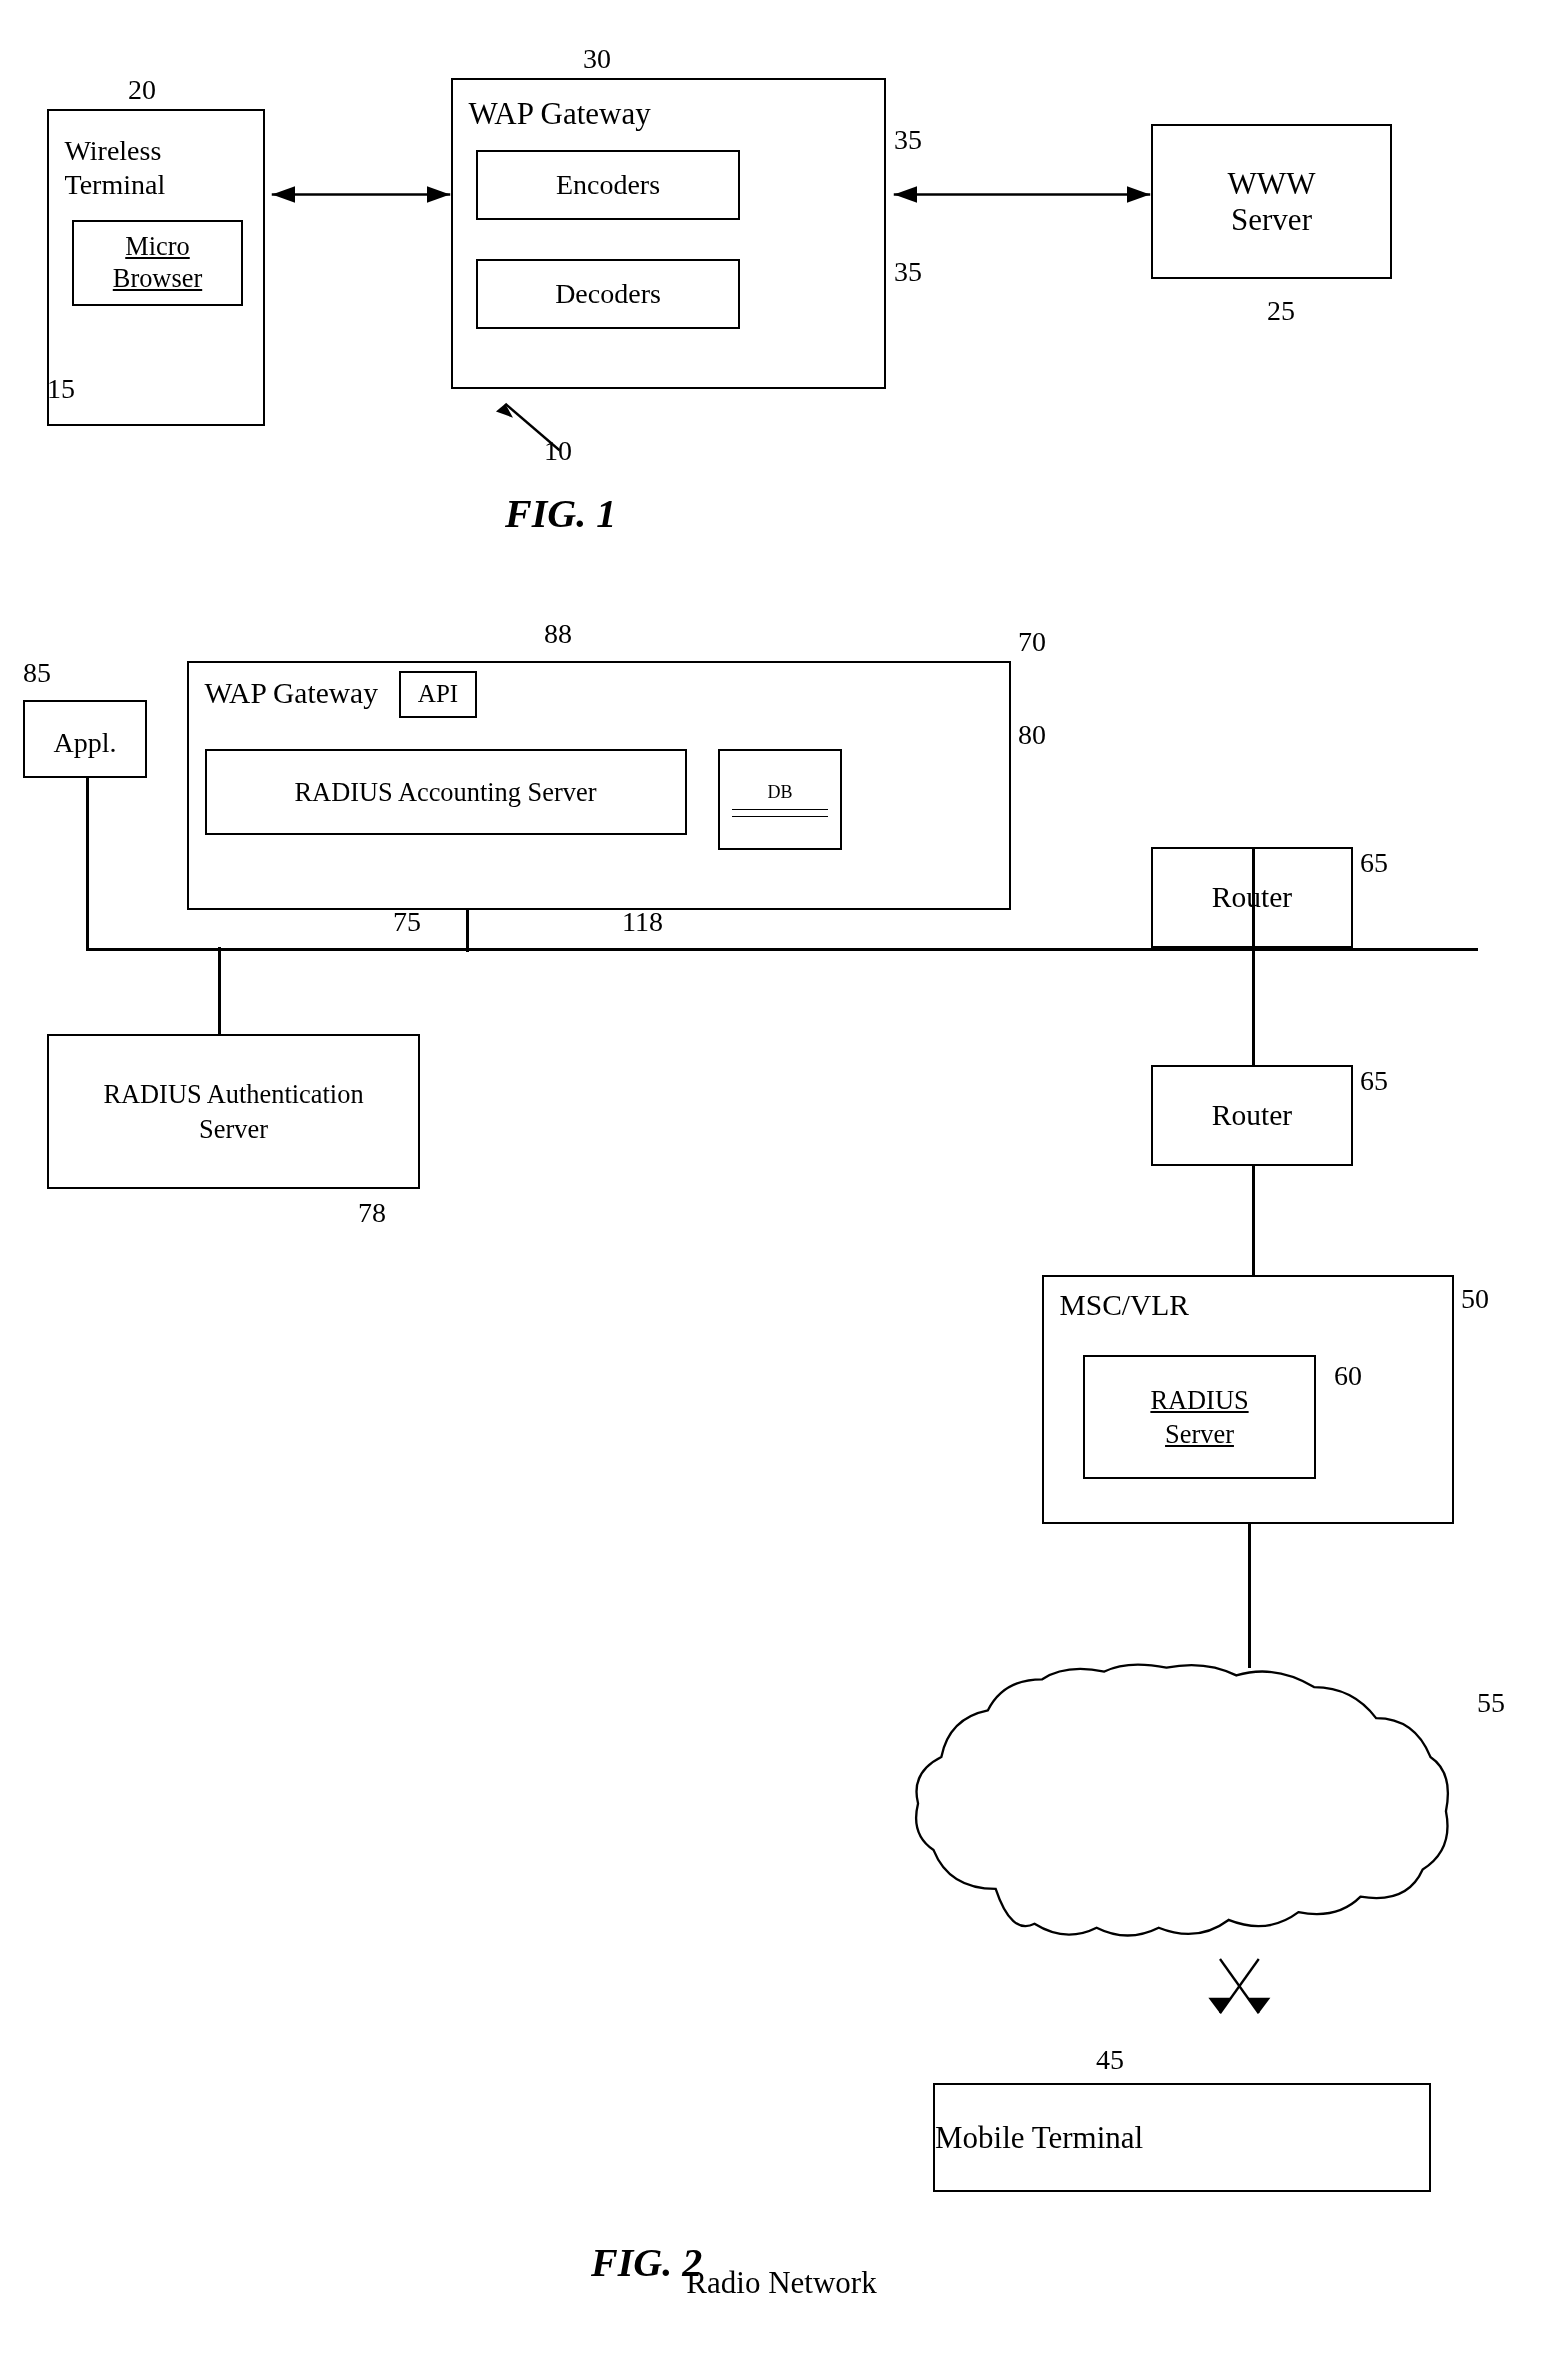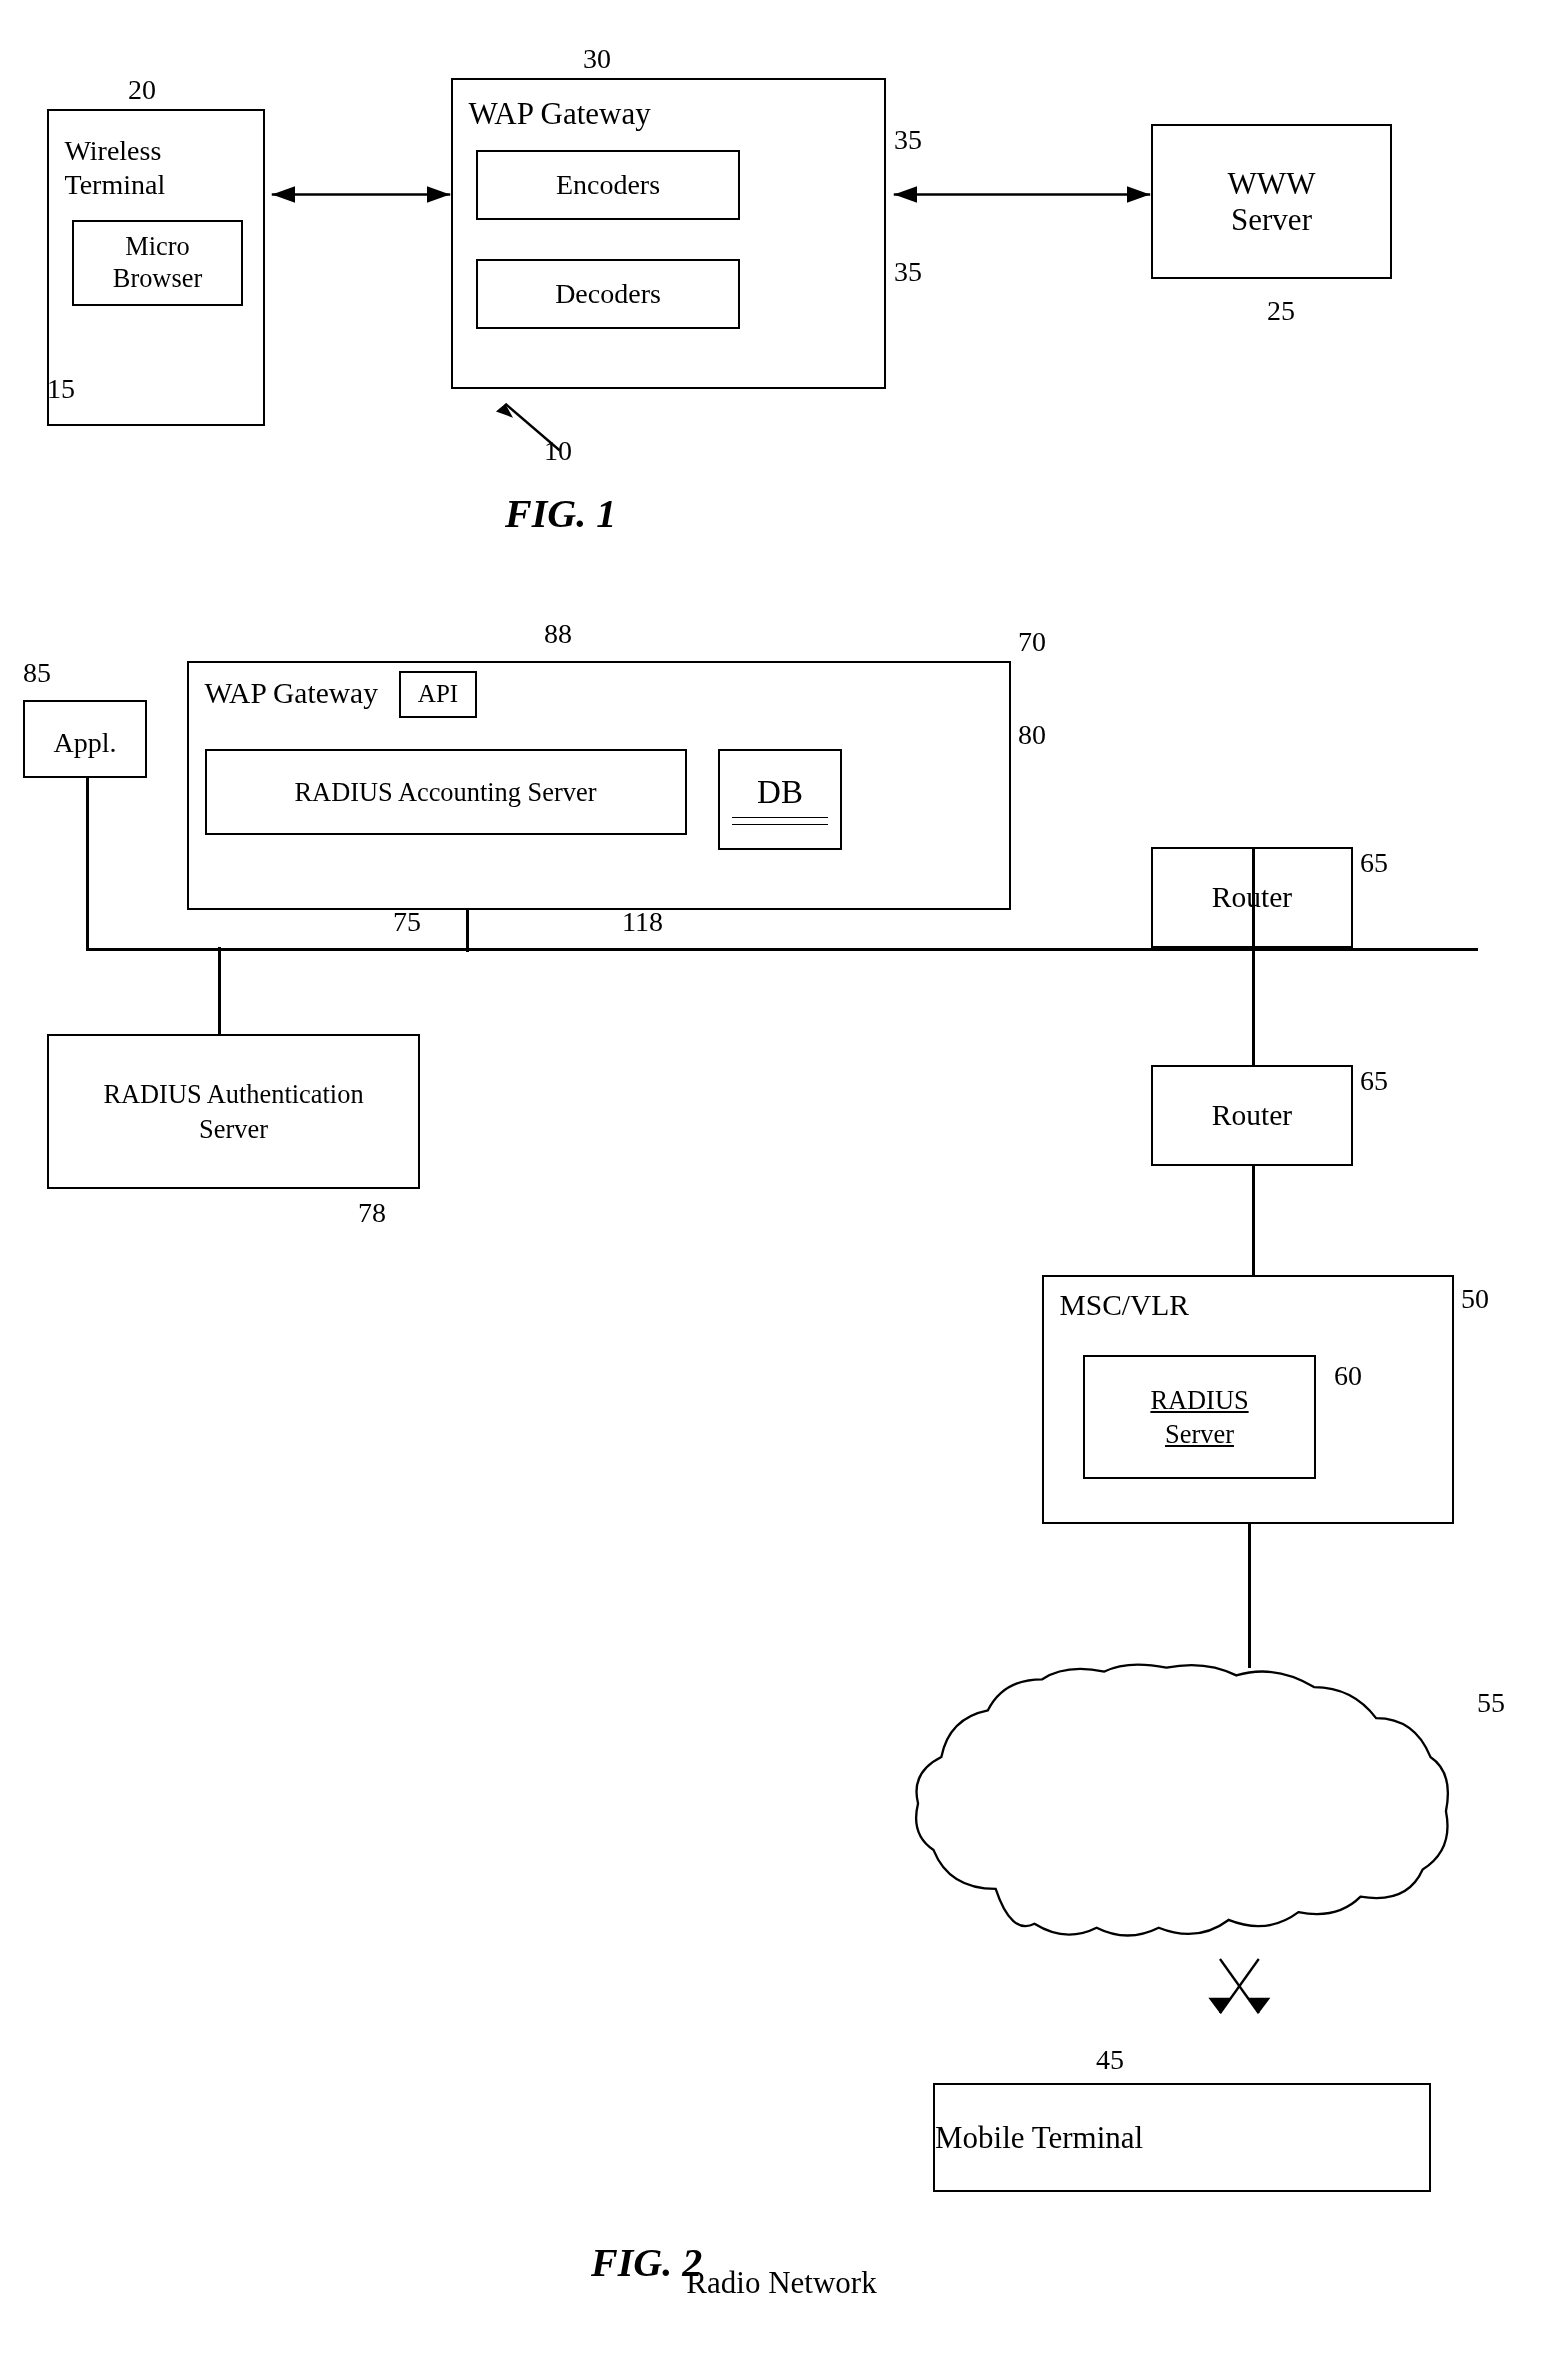--- a/index.html
+++ b/index.html
@@ -47,20 +47,21 @@
     .micro-browser-box {
       position: absolute;
       top: 109px;
       left: 23px;
       width: 171px;
       height: 86px;
       border: 2.3px solid #000;
       display: flex;
       align-items: center;
       justify-content: center;
+      text-decoration: underline;
     }
     .micro-browser-label {
       font-size: 26.4px;
       text-align: center;
       line-height: 1.2;
     }
 
     
     .label-20 {
       position: absolute;
@@ -234,21 +235,21 @@
       top: 86px;
       left: 529px;
       width: 124px;
       height: 101px;
       border: 2.3px solid #000;
       display: flex;
       flex-direction: column;
       align-items: center;
       justify-content: center;
     }
-    .db-label { font-size: 33px; }
+    .db-label { font-size: 18px; }
 
     
     .label-88 {
       position: absolute;
       left: 544px;
       top: 35px;
       font-size: 28px;
     }
     
     .label-70 {

